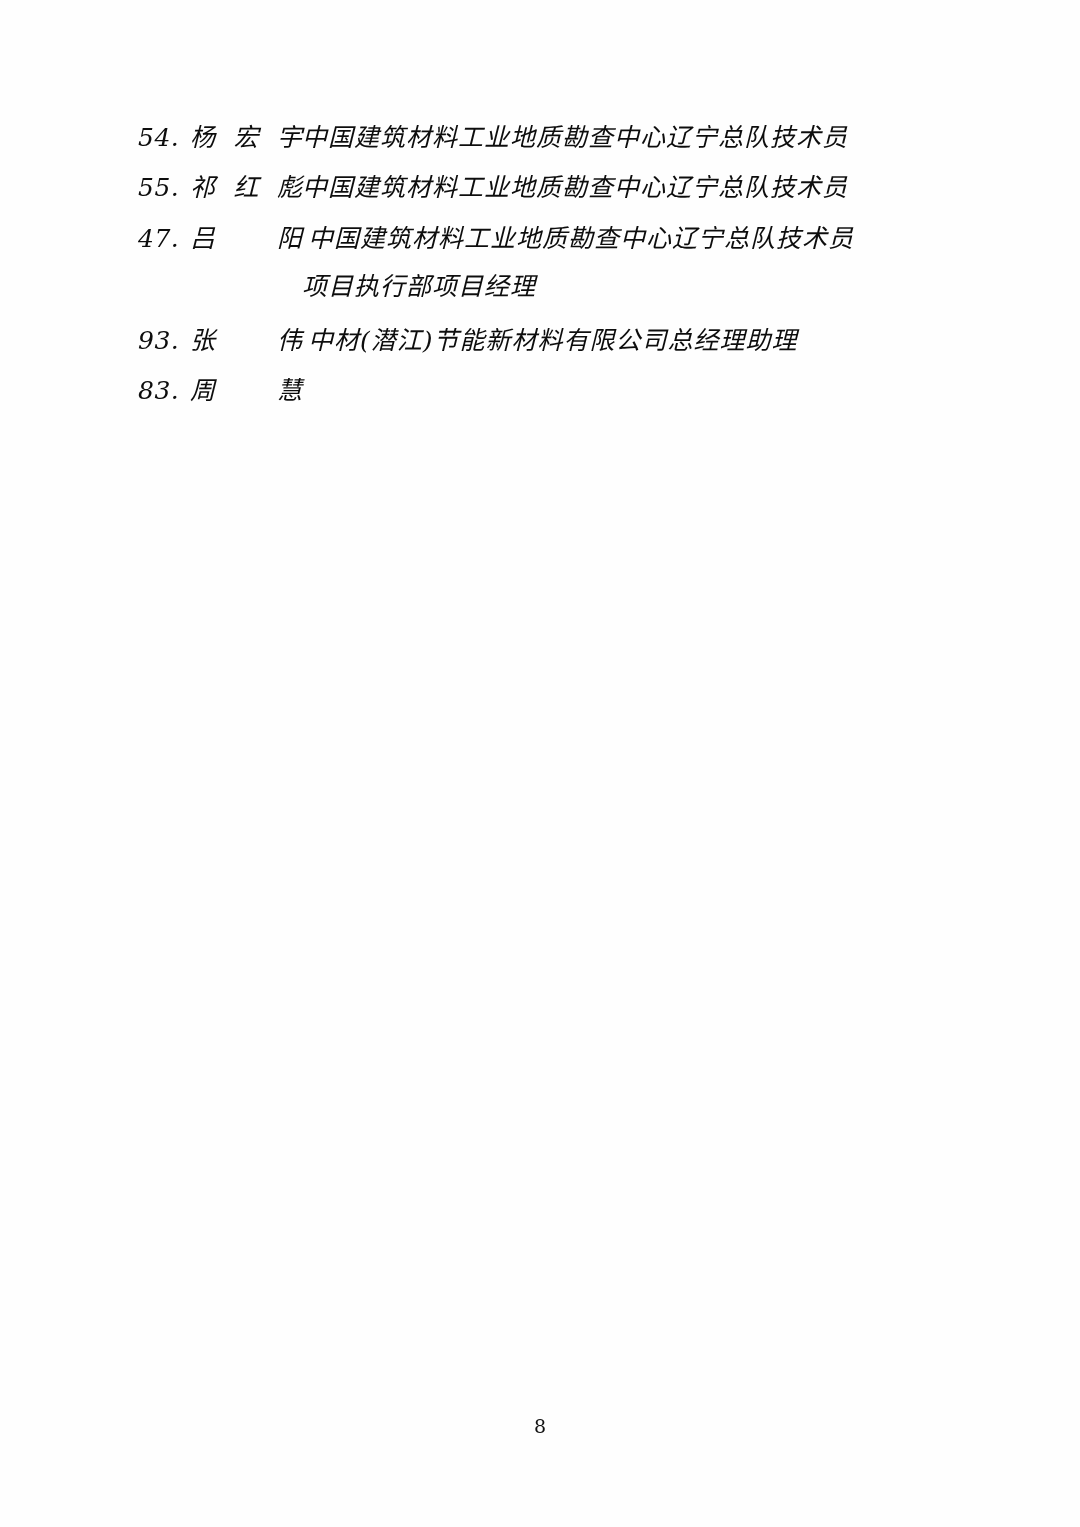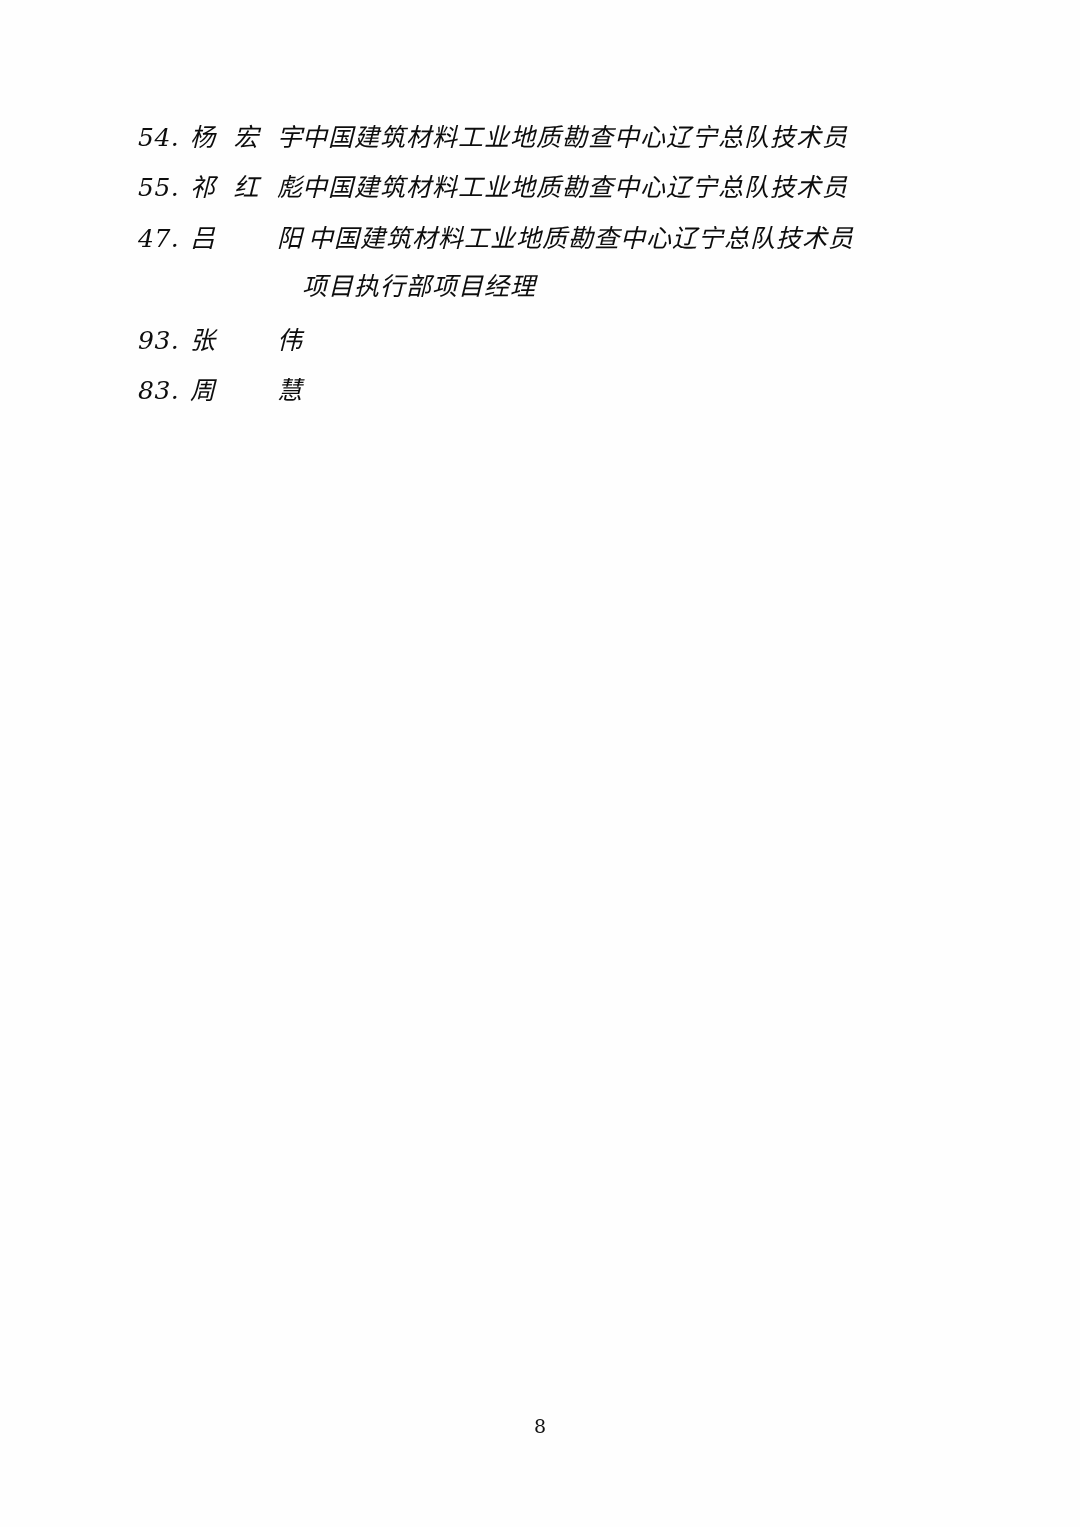--- a/index.html
+++ b/index.html
@@ -114,20 +114,21 @@
       <span class="indent"></span>
       <span class="desc">项目执行部项目经理</span>
     </div>
 
     <div class="entry">
       <span class="num">93.</span>
       <span class="name spaced">
         <span>张</span>
         <span>伟</span>
       </span>
+      <span class="desc">中材(潜江)节能新材料有限公司总经理助理</span>
     </div>
 
     <div class="entry">
       <span class="num">83.</span>
       <span class="name spaced">
         <span>周</span>
         <span>慧</span>
       </span>
     </div>
 

